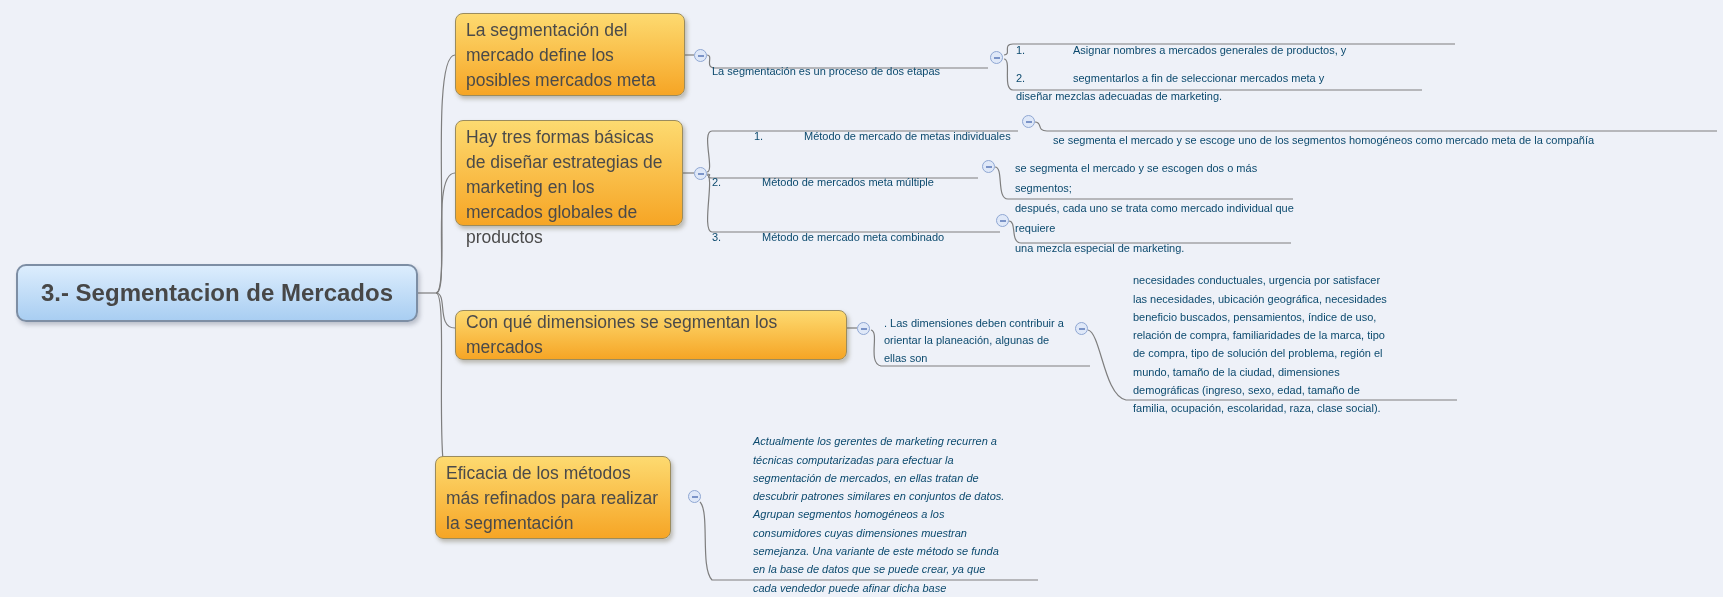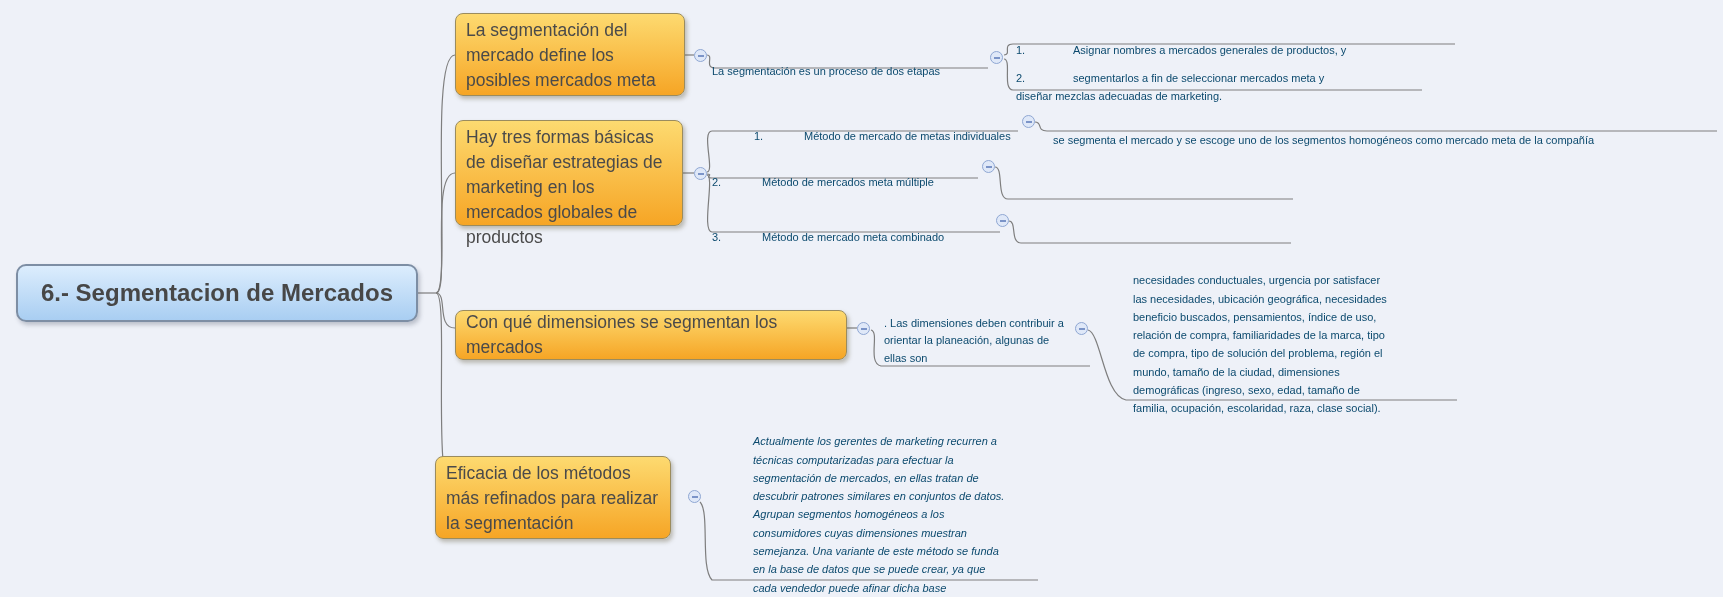--- a/index.html
+++ b/index.html
@@ -62,21 +62,21 @@
     <path class="conn" d="M 1009 221 C 1017 221 1010 243 1021 243 L 1291 243"></path>
 
     <path class="conn" d="M 847 328 L 857 328"></path>
     <path class="conn" d="M 871 330 C 880 332 867 363 881 366 L 1090 366"></path>
     <path class="conn" d="M 1088 330 C 1101 333 1104 396 1126 400 L 1457 400"></path>
 
     <path class="conn" d="M 700 502 C 710 512 700 568 712 580 L 1038 580"></path>
   </svg>
 
   <div class="root-topic">
-    <span>6.- Segmentacion de Mercados</span>
+    <span>3.- Segmentacion de Mercados</span>
   </div>
 
   <div class="topic" style="left:455px;top:120px;width:228px;height:106px;">
     <span>Hay tres formas básicas de diseñar estrategias de marketing en los mercados globales de productos</span>
   </div>
   <div class="topic" style="left:455px;top:13px;width:230px;height:83px;">
     <span>La segmentación del mercado define los posibles mercados meta</span>
   </div>
   <div class="topic" style="left:455px;top:310px;width:392px;height:50px;display:flex;align-items:center;">
     <span>Con qué dimensiones se segmentan los mercados</span>
@@ -97,20 +97,25 @@
   </div>
 
   <div class="tnode li" style="left:712px;top:112px;width:330px;margin-left:42px;">
     <span class="num" style="width:50px;">1.</span><span>Método de mercado de metas individuales</span>
   </div>
   <div class="tnode" style="left:1053px;top:116px;width:670px;">
     <span>se segmenta el mercado y se escoge uno de los segmentos homogéneos como mercado meta de la compañía</span>
   </div>
   <div class="tnode li" style="left:712px;top:158px;width:300px;">
     <span class="num" style="width:50px;">2.</span><span>Método de mercados meta múltiple</span>
+  </div>
+  <div class="tnode" style="left:1015px;top:138px;width:300px;line-height:20px;">
+    <span>se segmenta el mercado y se escogen dos o más segmentos;
+después, cada uno se trata como mercado individual que requiere
+una mezcla especial de marketing.</span>
   </div>
   <div class="tnode li" style="left:712px;top:213px;width:310px;">
     <span class="num" style="width:50px;">3.</span><span>Método de mercado meta combinado</span>
   </div>
 
   <div class="tnode" style="left:884px;top:297px;width:230px;line-height:17.5px;">
     <span>. Las dimensiones deben contribuir a
 orientar la planeación, algunas de
 ellas son</span>
   </div>

